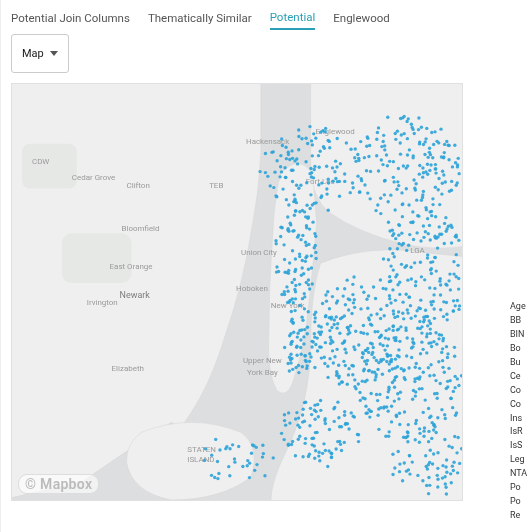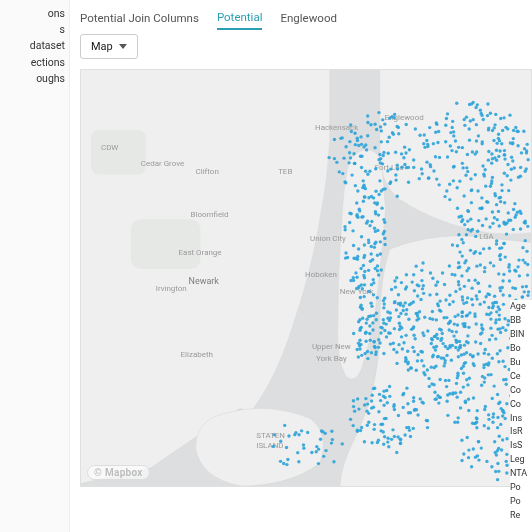--- a/index.html
+++ b/index.html
@@ -29,21 +29,21 @@
     padding: 10px 0 0 10px;
     border-left: 1px solid #eee;
     position: relative;
   }
   .section-title { font-size: 15px; font-weight: 700; color: #222; margin-bottom: 10px; }
   .tabs { display: flex; gap: 18px; font-size: 11.5px; margin-bottom: 4px; align-items: center; }
   .tab { color: #555; padding-bottom: 4px; cursor: pointer; }
   .tab.active { color: #2a9fb5; border-bottom: 2px solid #2a9fb5; }
   .vis-dropdown {
     display: inline-flex; align-items: center; gap: 6px;
-    font-size: 11px; padding: 5px 10px;
+    font-size: 11px; padding: 12px 10px;
     border: 1px solid #ccc; border-radius: 3px;
     background: #fff; cursor: pointer; margin-bottom: 10px;
   }
   .chev { width: 0; height: 0; border-left: 4px solid transparent; border-right: 4px solid transparent; border-top: 5px solid #555; }
   .map-wrap {
     position: relative;
     width: 452px;
     height: 418px;
     background: #e8e9e9;
     overflow: hidden;
@@ -51,21 +51,21 @@
   }
   svg.map { width: 100%; height: 100%; display: block; }
   .water { fill: #dcdedf; }
   .land  { fill: #efefef; stroke: #d4d4d4; stroke-width: 0.5; }
   .park  { fill: #e6e8e6; }
   .city-label { font-size: 9px; fill: #7d7d7d; font-weight: 400; }
   .area-label { font-size: 8px; fill: #9a9a9a; font-weight: 400; }
   .dot { fill: #2ca3d8; fill-opacity: 0.9; }
   .attribution {
     position: absolute; left: 6px; bottom: 6px;
-    font-size: 10px; color: #bbb;
+    font-size: 14px; color: #bbb;
     background: rgba(255,255,255,0.6);
     padding: 1px 6px; border-radius: 9px;
     border: 1px solid #ddd;
     font-weight: 600;
     letter-spacing: 0.3px;
   }
   .legend-panel {
     position: absolute;
     right: -2px;
     top: 300px;
@@ -74,32 +74,26 @@
     color: #333;
     line-height: 1.55;
     background: #fff;
   }
   .legend-panel div { white-space: nowrap; overflow: hidden; }
 </style>
 </head>
 <body>
 
 <div class="layout">
-  <aside class="sidebar">
-    <div class="sidebar-item">ons</div>
-    <div class="sidebar-item">s</div>
-    <div class="sidebar-item">dataset</div>
-    <div class="sidebar-item">ections</div>
-    <div class="sidebar-item">oughs</div>
-  </aside>
 
   <main class="main">
 
     <nav class="tabs">
       <div class="tab">Potential Join Columns</div>
+      <div class="tab">Thematically Similar</div>
       <div class="tab active">Potential</div>
       <div class="tab">Englewood</div>
     </nav>
 
     <div class="vis-dropdown">
       <span>Map</span>
       <span class="chev"></span>
     </div>
 
     <div class="map-wrap">

